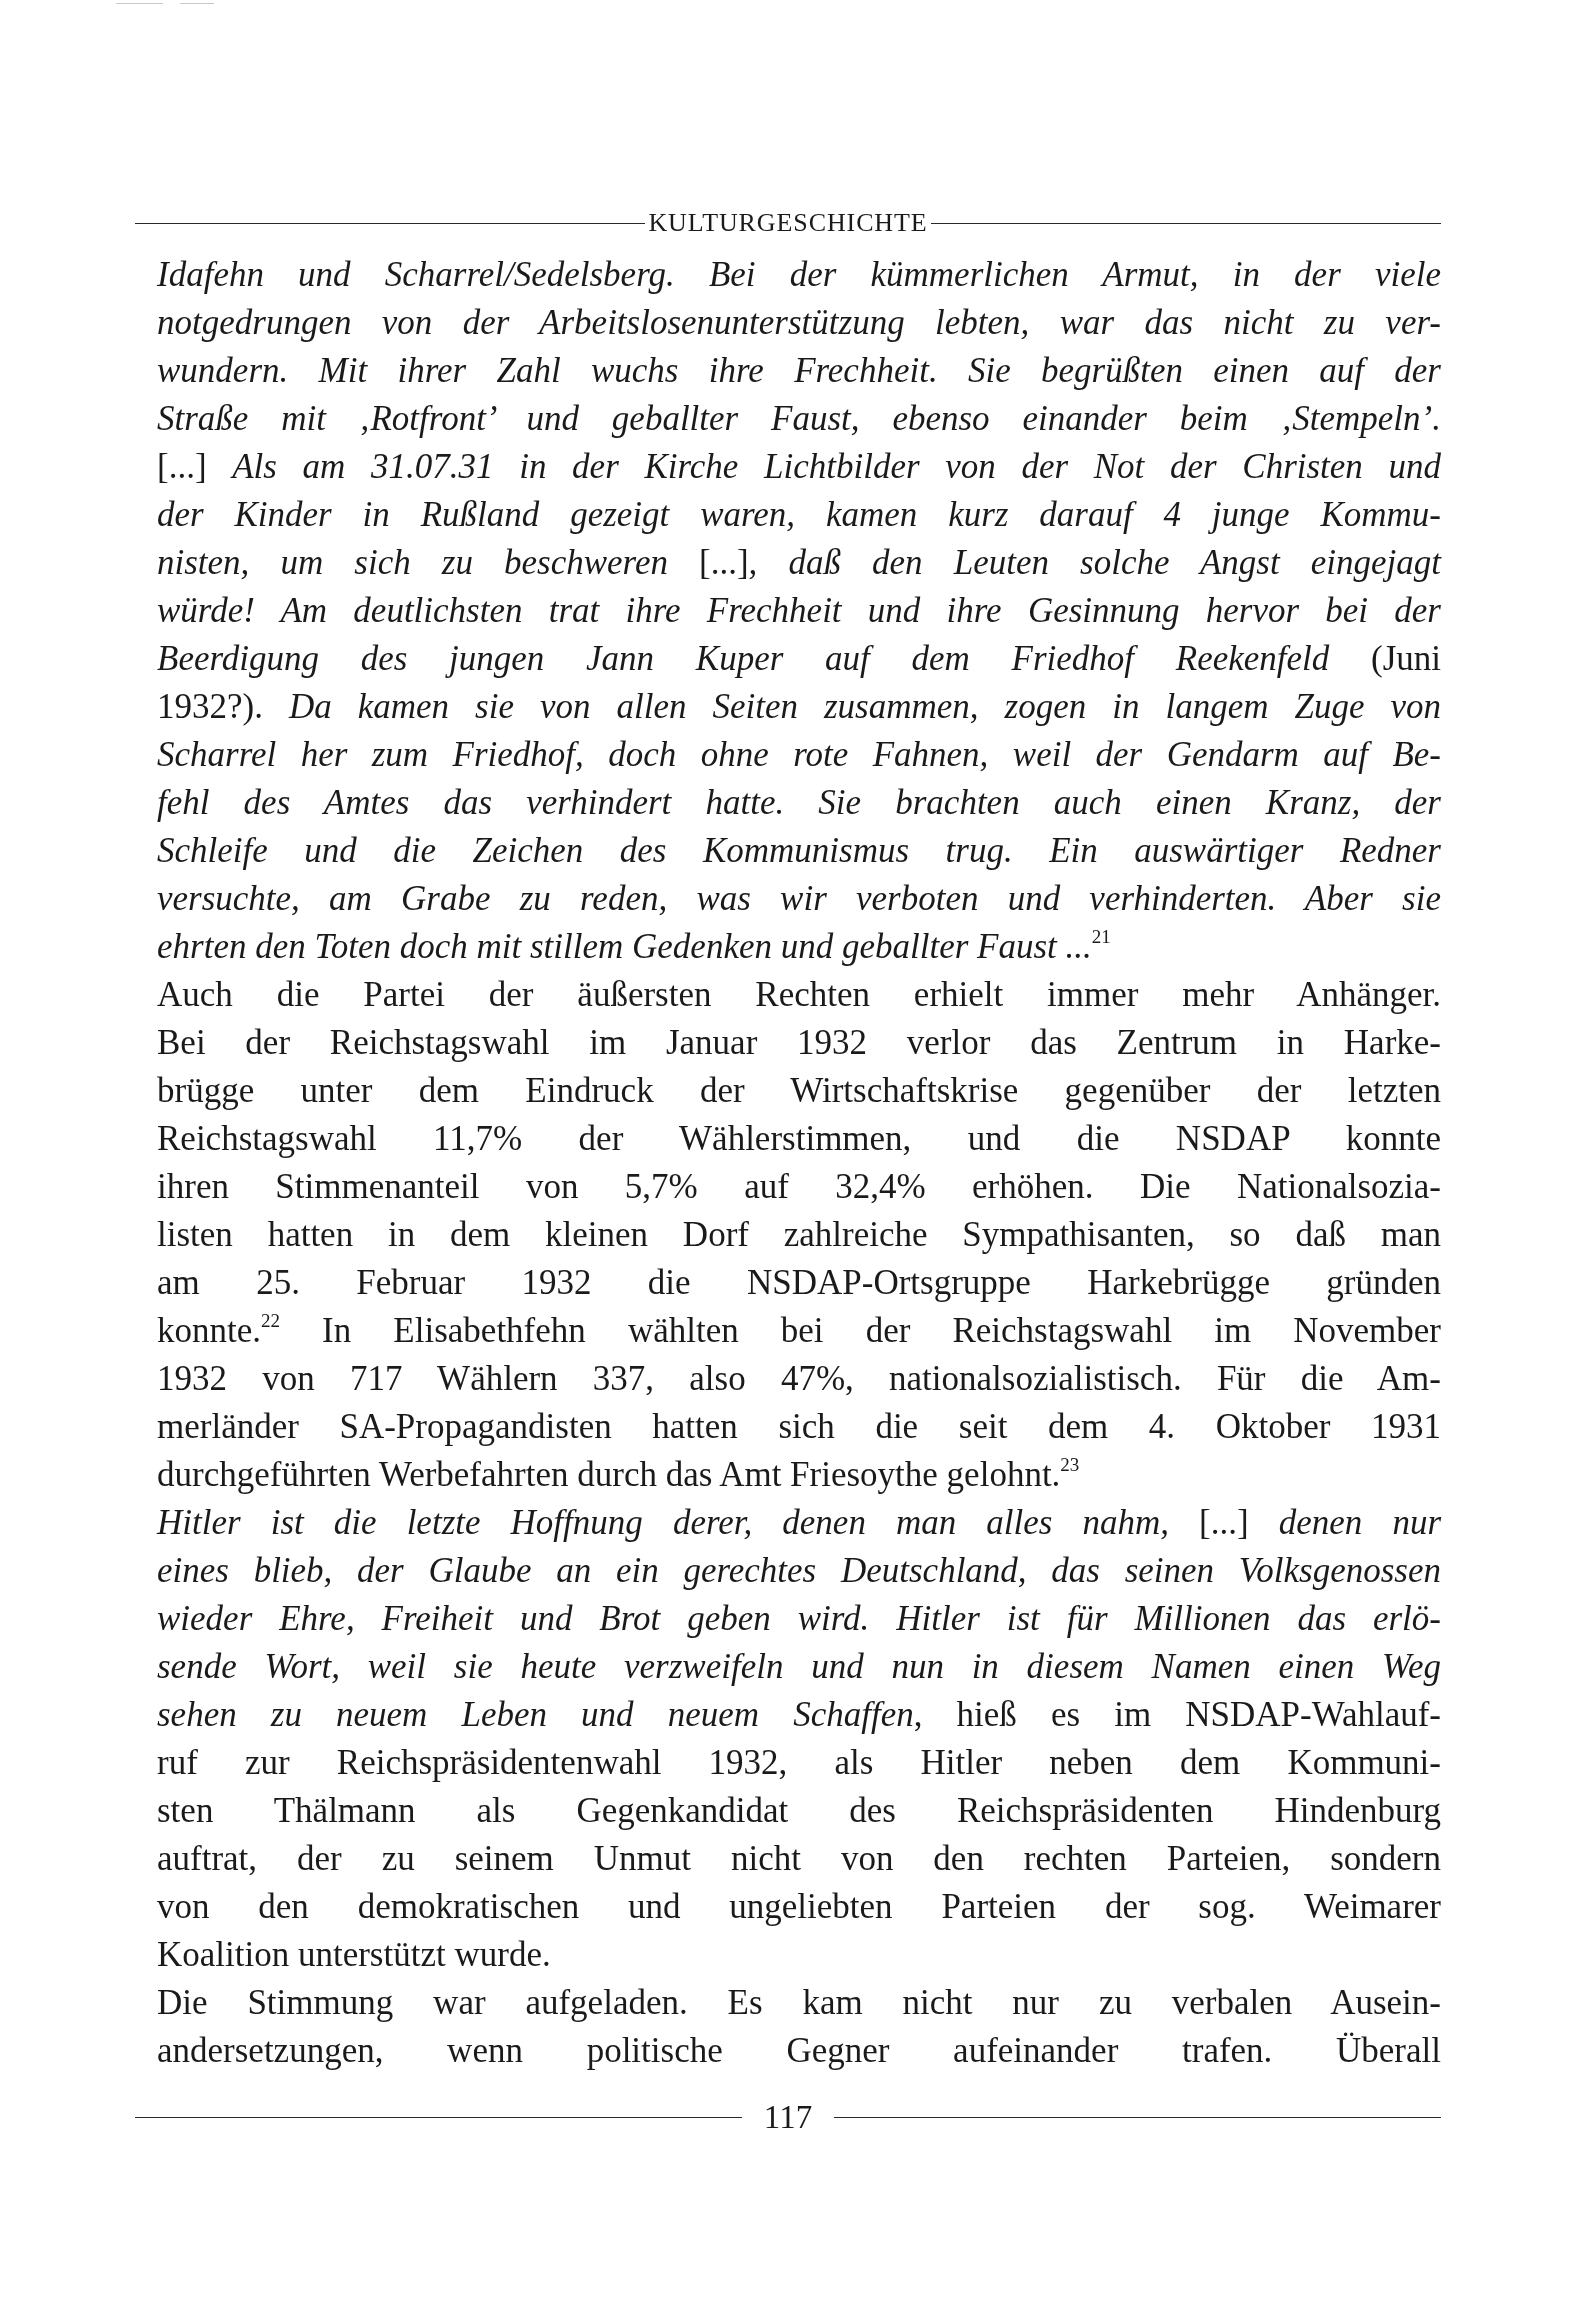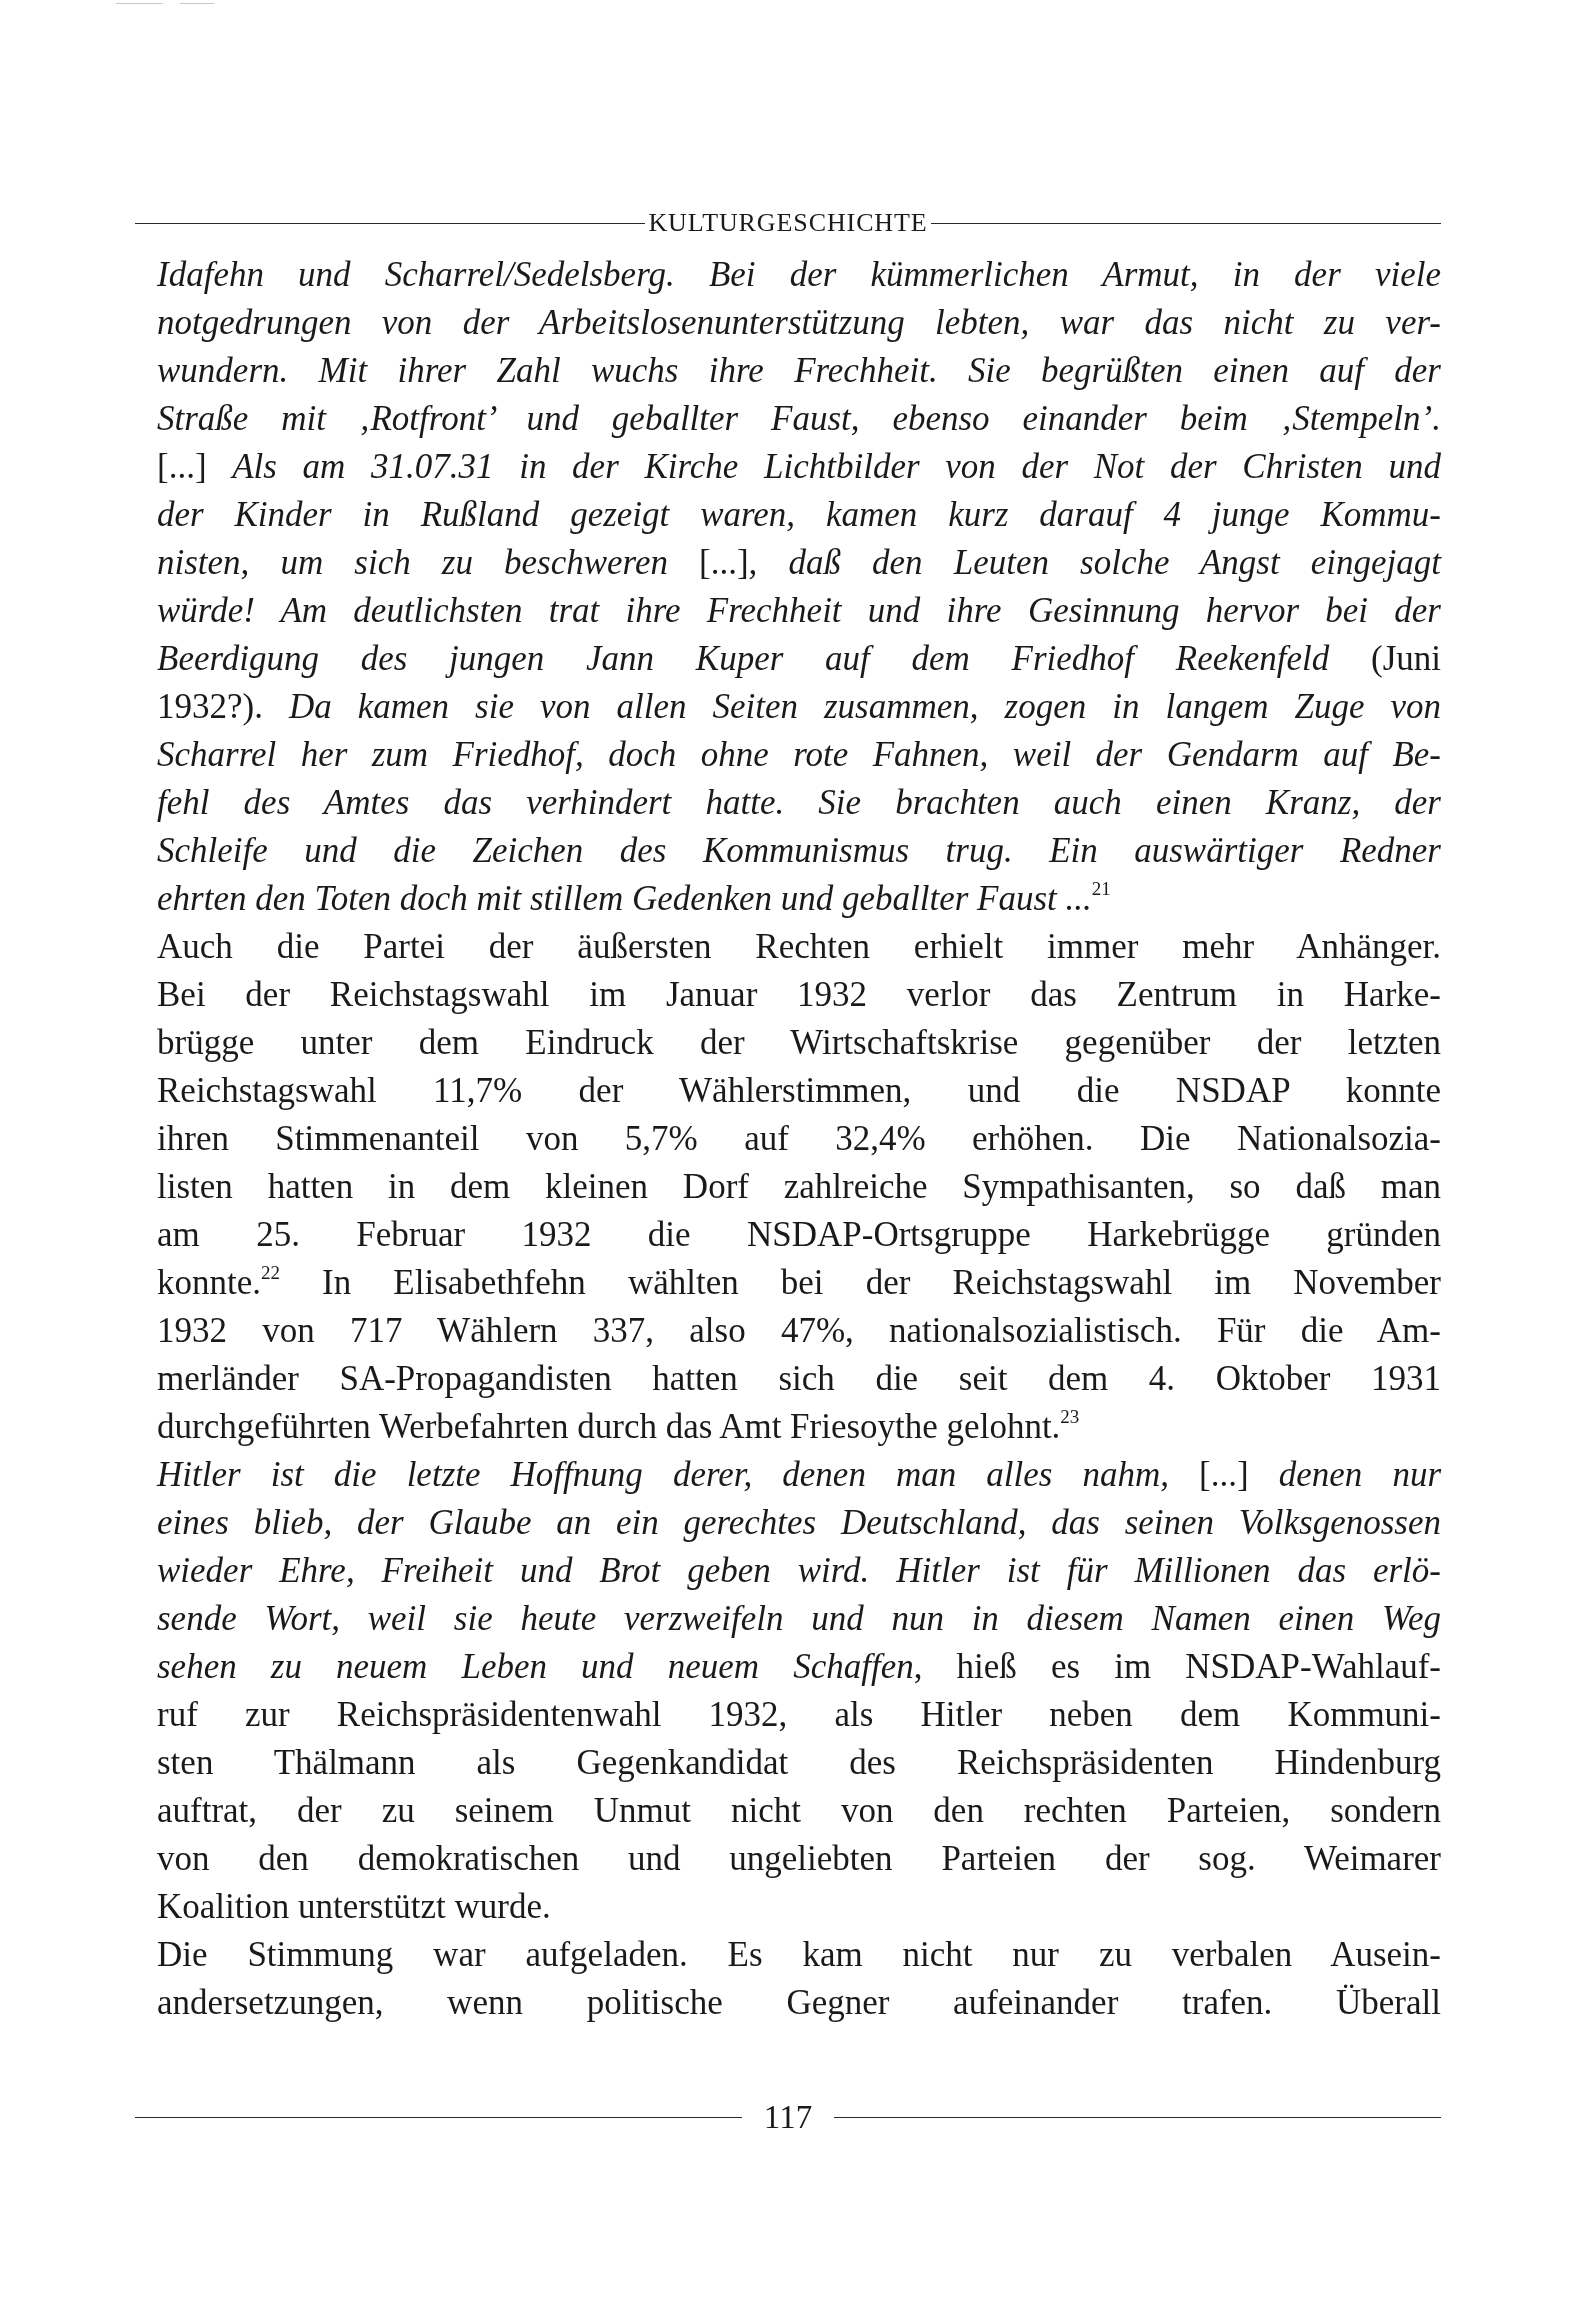--- a/index.html
+++ b/index.html
@@ -59,20 +59,21 @@
     <div class="line"><span class="it">Straße mit ‚Rotfront’ und geballter Faust, ebenso einander beim ‚Stempeln’.</span></div>
     <div class="line"><span>[...] </span><span class="it">Als am 31.07.31 in der Kirche Lichtbilder von der Not der Christen und</span></div>
     <div class="line"><span class="it">der Kinder in Rußland gezeigt waren, kamen kurz darauf 4 junge Kommu-</span></div>
     <div class="line"><span class="it">nisten, um sich zu beschweren </span><span>[...]</span><span class="it">, daß den Leuten solche Angst eingejagt</span></div>
     <div class="line"><span class="it">würde! Am deutlichsten trat ihre Frechheit und ihre Gesinnung hervor bei der</span></div>
     <div class="line"><span class="it">Beerdigung des jungen Jann Kuper auf dem Friedhof Reekenfeld </span><span>(Juni</span></div>
     <div class="line"><span>1932?). </span><span class="it">Da kamen sie von allen Seiten zusammen, zogen in langem Zuge von</span></div>
     <div class="line"><span class="it">Scharrel her zum Friedhof, doch ohne rote Fahnen, weil der Gendarm auf Be-</span></div>
     <div class="line"><span class="it">fehl des Amtes das verhindert hatte. Sie brachten auch einen Kranz, der</span></div>
     <div class="line"><span class="it">Schleife und die Zeichen des Kommunismus trug. Ein auswärtiger Redner</span></div>
+    <div class="line"><span class="it">versuchte, am Grabe zu reden, was wir verboten und verhinderten. Aber sie</span></div>
     <div class="line last"><span class="it">ehrten den Toten doch mit stillem Gedenken und geballter Faust ...</span><sup class="fn">21</sup></div>
     <div class="line"><span>Auch die Partei der äußersten Rechten erhielt immer mehr Anhänger.</span></div>
     <div class="line"><span>Bei der Reichstagswahl im Januar 1932 verlor das Zentrum in Harke-</span></div>
     <div class="line"><span>brügge unter dem Eindruck der Wirtschaftskrise gegenüber der letzten</span></div>
     <div class="line"><span>Reichstagswahl 11,7% der Wählerstimmen, und die NSDAP konnte</span></div>
     <div class="line"><span>ihren Stimmenanteil von 5,7% auf 32,4% erhöhen. Die Nationalsozia-</span></div>
     <div class="line"><span>listen hatten in dem kleinen Dorf zahlreiche Sympathisanten, so daß man</span></div>
     <div class="line"><span>am 25. Februar 1932 die NSDAP-Ortsgruppe Harkebrügge gründen</span></div>
     <div class="line"><span>konnte.</span><sup class="fn">22</sup><span> In Elisabethfehn wählten bei der Reichstagswahl im November</span></div>
     <div class="line"><span>1932 von 717 Wählern 337, also 47%, nationalsozialistisch. Für die Am-</span></div>

